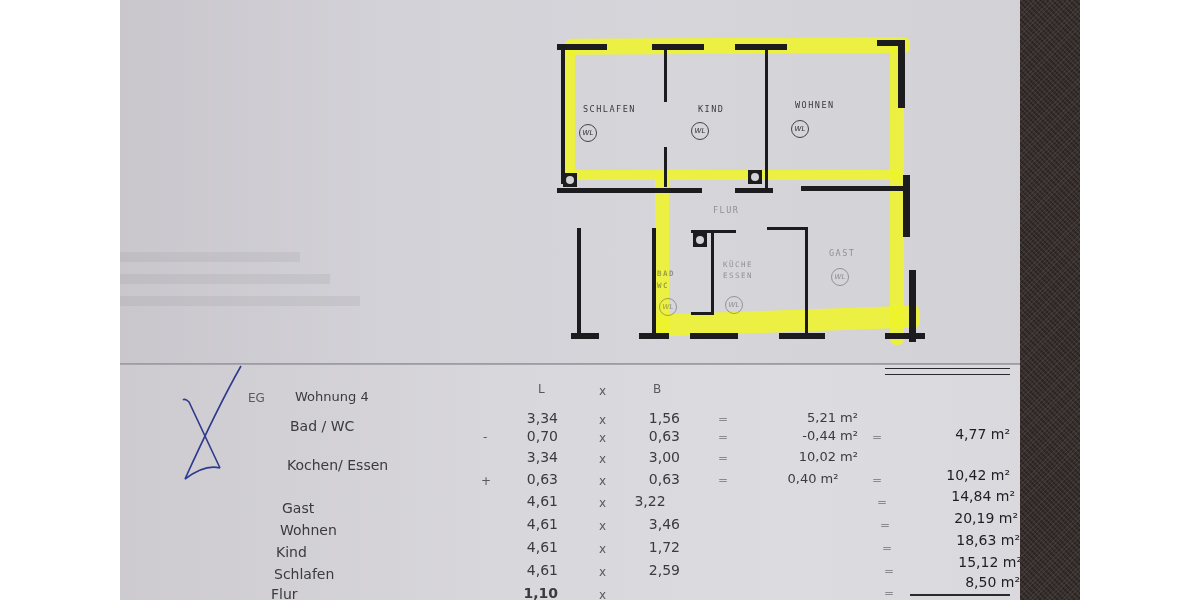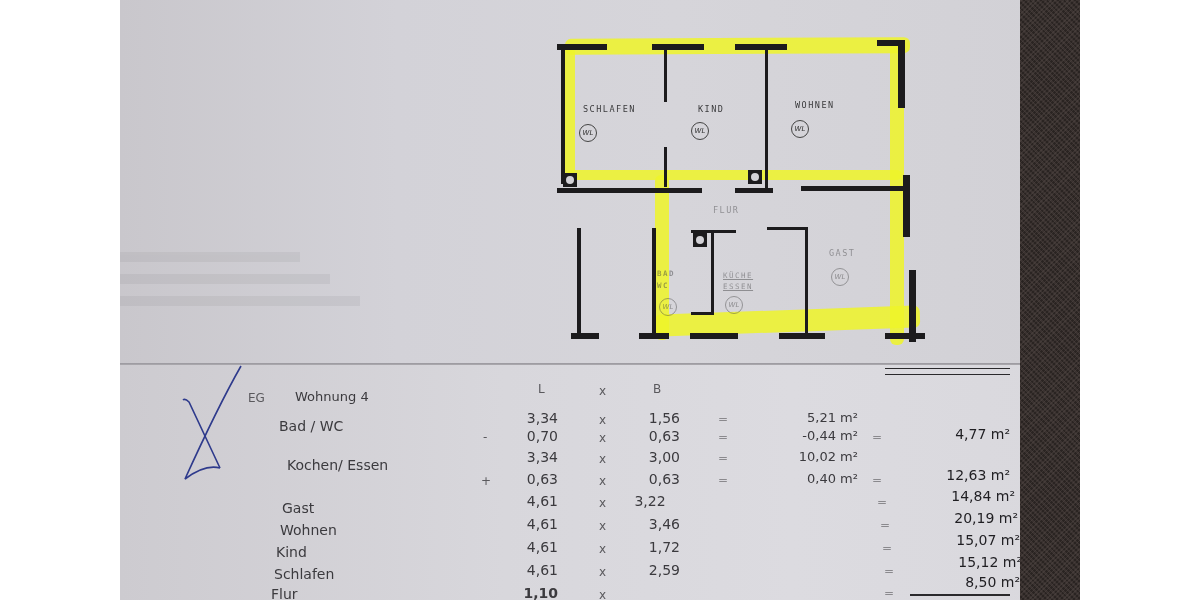--- a/index.html
+++ b/index.html
@@ -140,21 +140,21 @@
     <span class="wl" style="left:24px;top:94px;">WL</span>
     <span class="room-label" style="left:143px;top:74px;">KIND</span>
     <span class="wl" style="left:136px;top:92px;">WL</span>
     <span class="room-label" style="left:240px;top:70px;">WOHNEN</span>
     <span class="wl" style="left:236px;top:90px;">WL</span>
 
     <span class="room-label faded-label" style="left:158px;top:175px;">FLUR</span>
 
     <span class="room-label faded-label" style="left:102px;top:238px;width:30px;white-space:normal;line-height:12px;font-size:7.5px;font-weight:bold;">BAD WC</span>
     <span class="wl faded-label" style="left:104px;top:268px;">WL</span>
-    <span class="room-label faded-label" style="left:168px;top:240px;width:44px;white-space:normal;line-height:11px;font-size:7.5px;text-decoration:underline;">KÜCHE ESSEN</span>
+    <span class="room-label faded-label" style="left:168px;top:229px;width:44px;white-space:normal;line-height:11px;font-size:7.5px;">KÜCHE ESSEN</span>
     <span class="wl faded-label" style="left:170px;top:266px;">WL</span>
     <span class="room-label faded-label" style="left:274px;top:218px;">GAST</span>
     <span class="wl faded-label" style="left:276px;top:238px;">WL</span>
   </div>
 
   <div class="fold-line"></div>
   <div class="sheet-bottom"></div>
 
   <div class="tbl">
     <svg class="pen-x" viewBox="0 0 90 120">
@@ -162,21 +162,21 @@
       <path d="M8 36 Q10 34, 14 38 L45 104" stroke="#2e3a8c" stroke-width="1.6" fill="none"></path>
     </svg>
     <div class="double-rule"></div>
 
     <span class="cell sm" style="left:128px;top:27px;">EG</span>
     <span class="cell" style="left:175px;top:25px;font-size:13px;">Wohnung 4</span>
     <span class="cell sm" style="left:418px;top:18px;">L</span>
     <span class="cell x" style="left:479px;top:20px;">x</span>
     <span class="cell sm" style="left:533px;top:18px;">B</span>
 
-    <span class="cell" style="left:159px;top:54px;text-align:right;">Bad / WC</span>
+    <span class="cell" style="left:170px;top:54px;text-align:right;">Bad / WC</span>
     <span class="cell num" style="left:378px;top:46px;">3,34</span>
     <span class="cell x" style="left:479px;top:49px;">x</span>
     <span class="cell num" style="left:500px;top:46px;">1,56</span>
     <span class="cell eq" style="left:598px;top:48px;">=</span>
     <span class="cell res" style="left:648px;top:46px;">5,21 m²</span>
 
     <span class="cell sm" style="left:363px;top:66px;">-</span>
     <span class="cell num" style="left:378px;top:64px;">0,70</span>
     <span class="cell x" style="left:479px;top:67px;">x</span>
     <span class="cell num" style="left:500px;top:64px;">0,63</span>
@@ -190,44 +190,44 @@
     <span class="cell x" style="left:479px;top:88px;">x</span>
     <span class="cell num" style="left:500px;top:85px;">3,00</span>
     <span class="cell eq" style="left:598px;top:87px;">=</span>
     <span class="cell res" style="left:648px;top:85px;">10,02 m²</span>
 
     <span class="cell sm" style="left:361px;top:110px;">+</span>
     <span class="cell num" style="left:378px;top:107px;">0,63</span>
     <span class="cell x" style="left:479px;top:110px;">x</span>
     <span class="cell num" style="left:500px;top:107px;">0,63</span>
     <span class="cell eq" style="left:598px;top:109px;">=</span>
-    <span class="cell res" style="left:648px;top:107px;">0,40 m²</span>
+    <span class="cell res" style="left:648px;top:107px;text-align:center;">0,40 m²</span>
     <span class="cell eq" style="left:752px;top:109px;">=</span>
-    <span class="cell total" style="left:790px;top:103px;">12,63 m²</span>
+    <span class="cell total" style="left:790px;top:103px;">10,42 m²</span>
 
     <span class="cell" style="left:162px;top:136px;">Gast</span>
     <span class="cell num" style="left:378px;top:129px;">4,61</span>
     <span class="cell x" style="left:479px;top:132px;">x</span>
     <span class="cell num" style="left:500px;top:129px;text-align:center;">3,22</span>
     <span class="cell eq" style="left:757px;top:131px;">=</span>
     <span class="cell total" style="left:795px;top:124px;">14,84 m²</span>
 
     <span class="cell" style="left:160px;top:158px;">Wohnen</span>
     <span class="cell num" style="left:378px;top:152px;">4,61</span>
     <span class="cell x" style="left:479px;top:155px;">x</span>
     <span class="cell num" style="left:500px;top:152px;">3,46</span>
     <span class="cell eq" style="left:760px;top:154px;">=</span>
     <span class="cell total" style="left:798px;top:146px;">20,19 m²</span>
 
     <span class="cell" style="left:156px;top:180px;">Kind</span>
     <span class="cell num" style="left:378px;top:175px;">4,61</span>
     <span class="cell x" style="left:479px;top:178px;">x</span>
     <span class="cell num" style="left:500px;top:175px;">1,72</span>
     <span class="cell eq" style="left:762px;top:177px;">=</span>
-    <span class="cell total" style="left:800px;top:168px;">15,07 m²</span>
+    <span class="cell total" style="left:800px;top:168px;">18,63 m²</span>
 
     <span class="cell" style="left:154px;top:202px;">Schlafen</span>
     <span class="cell num" style="left:378px;top:198px;">4,61</span>
     <span class="cell x" style="left:479px;top:201px;">x</span>
     <span class="cell num" style="left:500px;top:198px;">2,59</span>
     <span class="cell eq" style="left:764px;top:200px;">=</span>
     <span class="cell total" style="left:802px;top:190px;">15,12 m²</span>
 
     <span class="cell" style="left:151px;top:222px;">Flur</span>
     <span class="cell num" style="left:378px;top:221px;font-weight:bold;">1,10</span>

